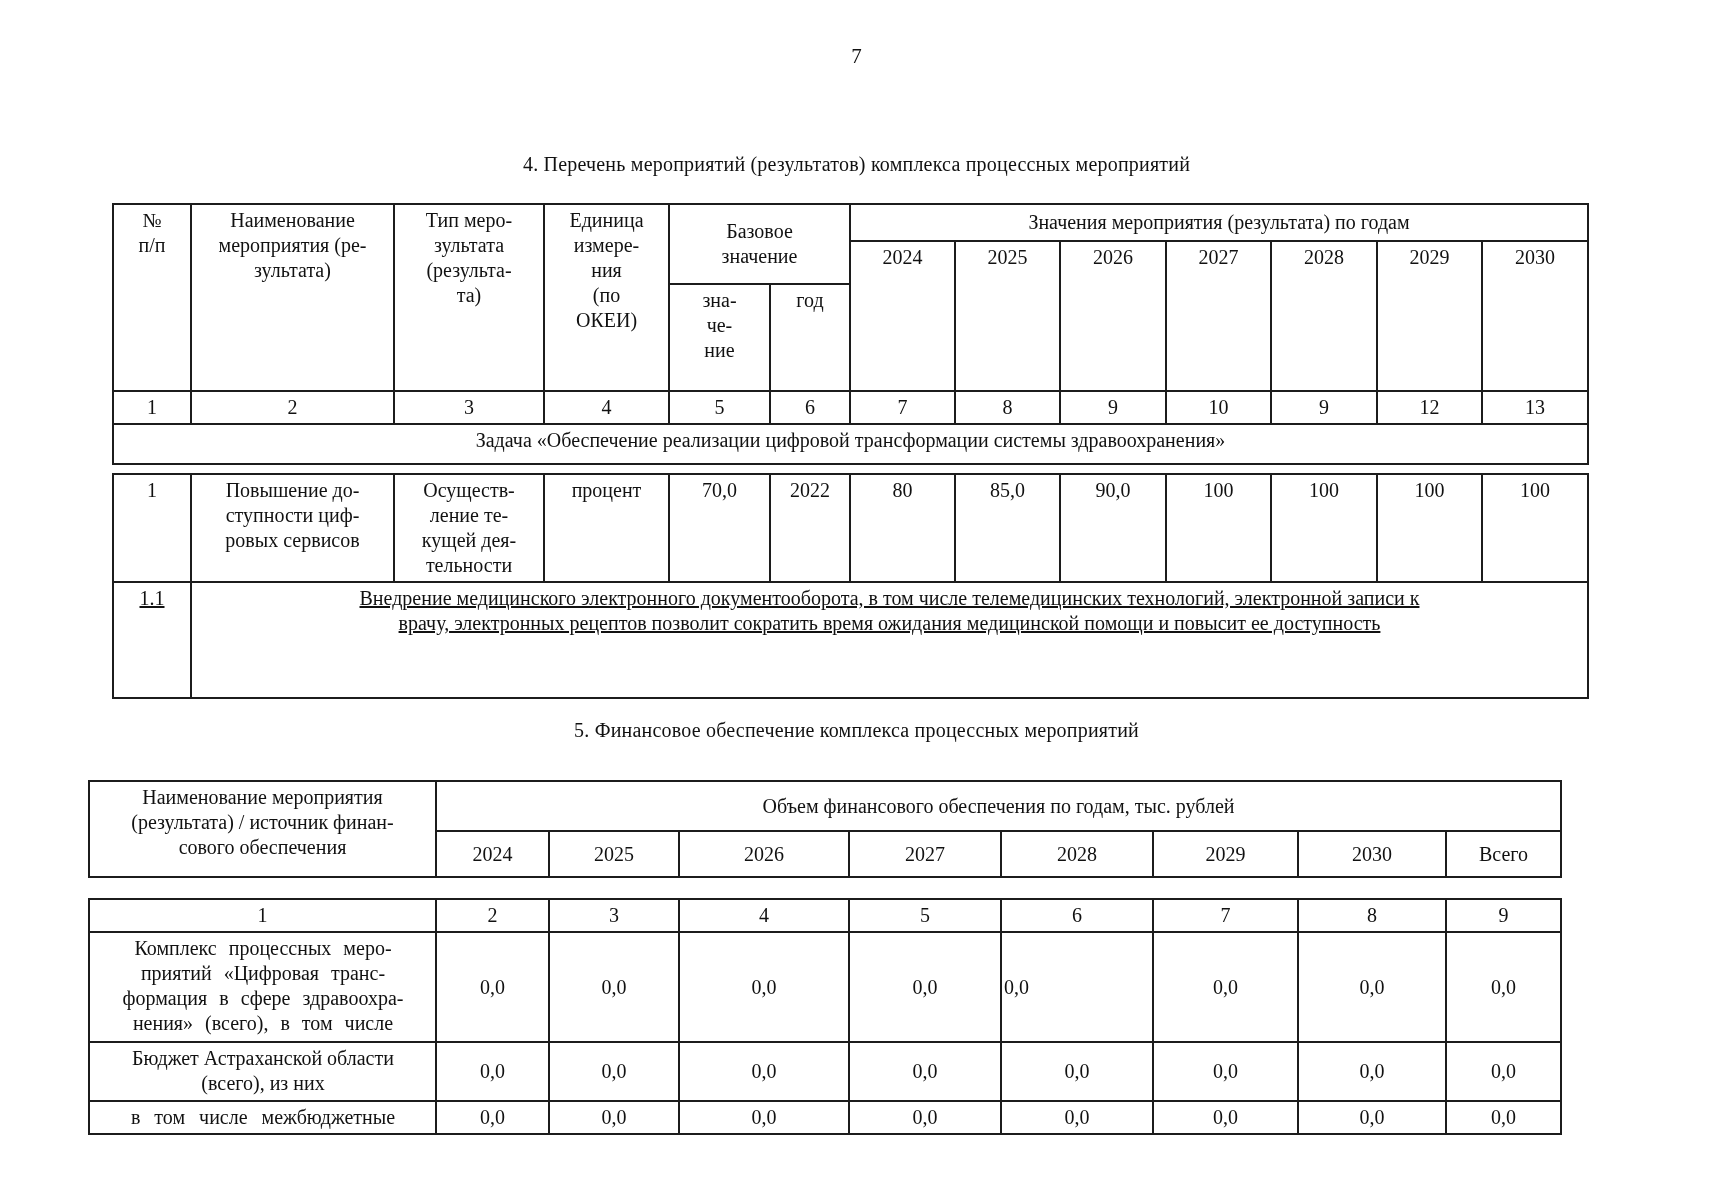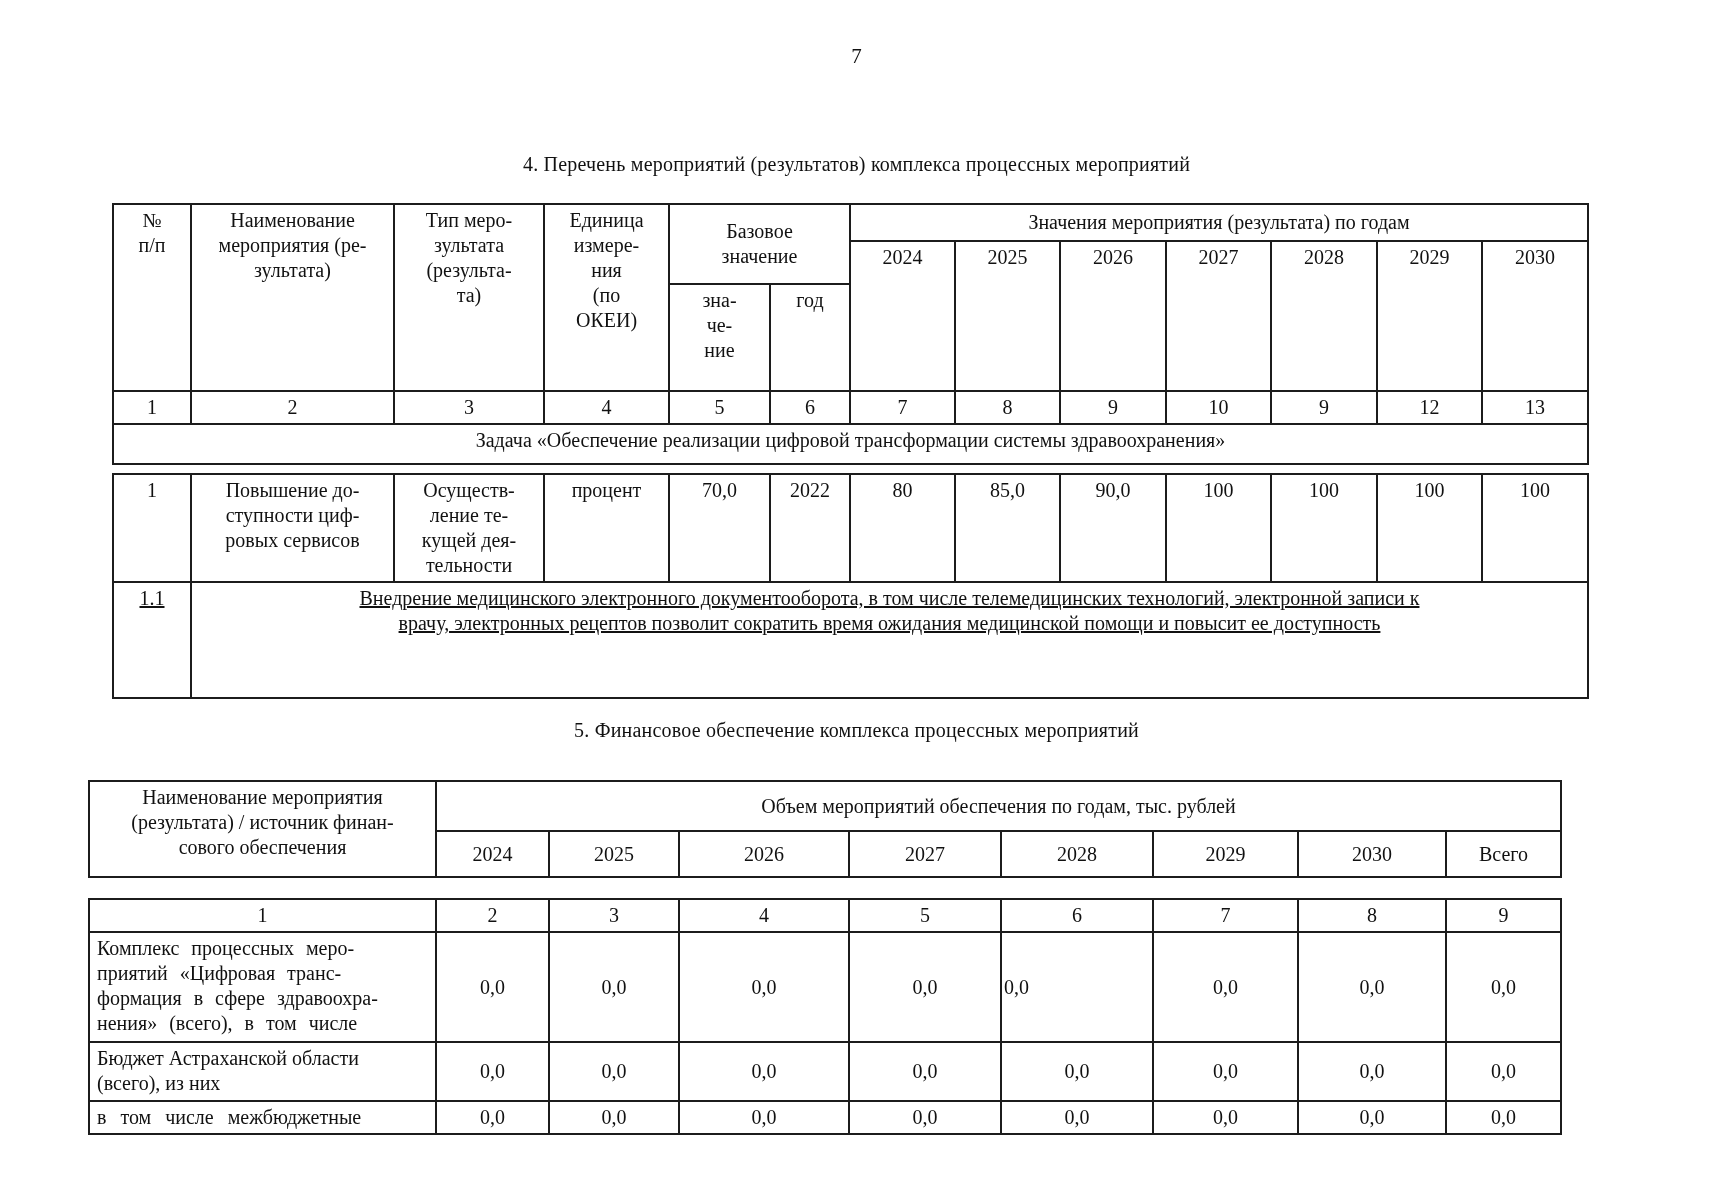--- a/index.html
+++ b/index.html
@@ -57,21 +57,21 @@
   #t2-head tr.r1 { height: 50px; }
   #t2-head tr.r2 { height: 46px; }
   #t2-head td.mid { vertical-align: middle; }
   #t2-body-wrap { position: absolute; left: 88px; top: 898px; width: 1472px; }
   #t2-body tr.rnum { height: 26px; }
   #t2-body tr.ra { height: 110px; }
   #t2-body tr.rb { height: 59px; }
   #t2-body tr.rc { height: 30px; margin-top: 47px; }
   #t2-body td { vertical-align: middle; }
   #t2-body td.name {
-    text-align: left; vertical-align: top; padding-left: 7px; padding-right: 6px;
+    text-align: center; vertical-align: top; padding-left: 7px; padding-right: 6px;
   }
   #t2-body td.sp-wide { word-spacing: 7px; }
   #t2-body td.sp-wider { word-spacing: 9px; }
   #t2-body td.val-left { text-align: left; padding-left: 2px; }
 </style>
 </head>
 <body>
 
 <div class="page-number">7</div>
 
@@ -209,21 +209,21 @@
         <col style="width:152px">
         <col style="width:145px">
         <col style="width:148px">
       <col style="width:115px">
     </colgroup>
     <tbody>
         <tr class="r1">
       <td rowspan="2">Наименование мероприятия
 (результата) / источник финан-
 сового обеспечения</td>
-      <td colspan="8" class="mid">Объем мероприятий обеспечения по годам, тыс. рублей</td>
+      <td colspan="8" class="mid">Объем финансового обеспечения по годам, тыс. рублей</td>
     </tr>
     <tr class="r2">
       <td class="mid">2024</td>
       <td class="mid">2025</td>
       <td class="mid">2026</td>
       <td class="mid">2027</td>
       <td class="mid">2028</td>
       <td class="mid">2029</td>
       <td class="mid">2030</td>
       <td class="mid">Всего</td>

